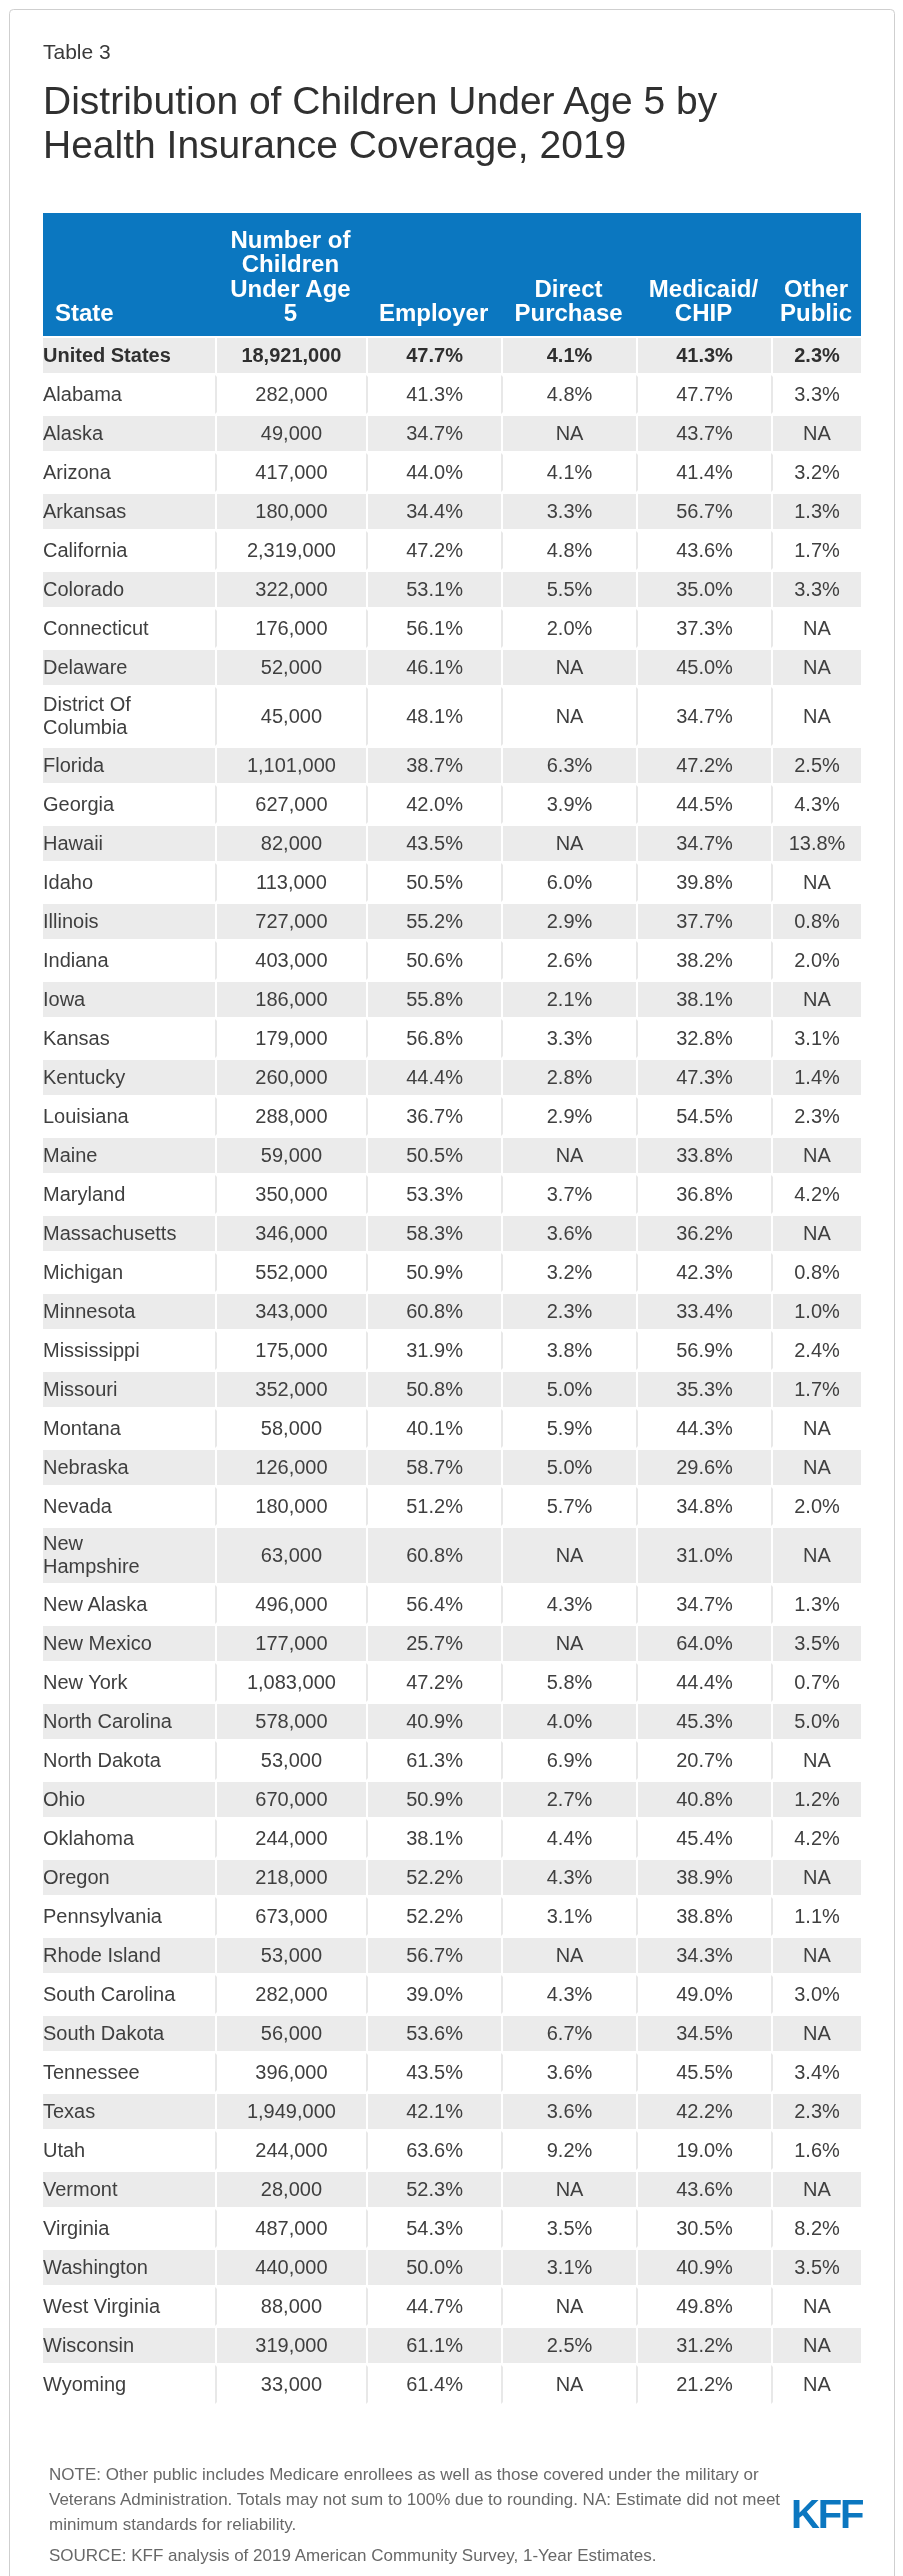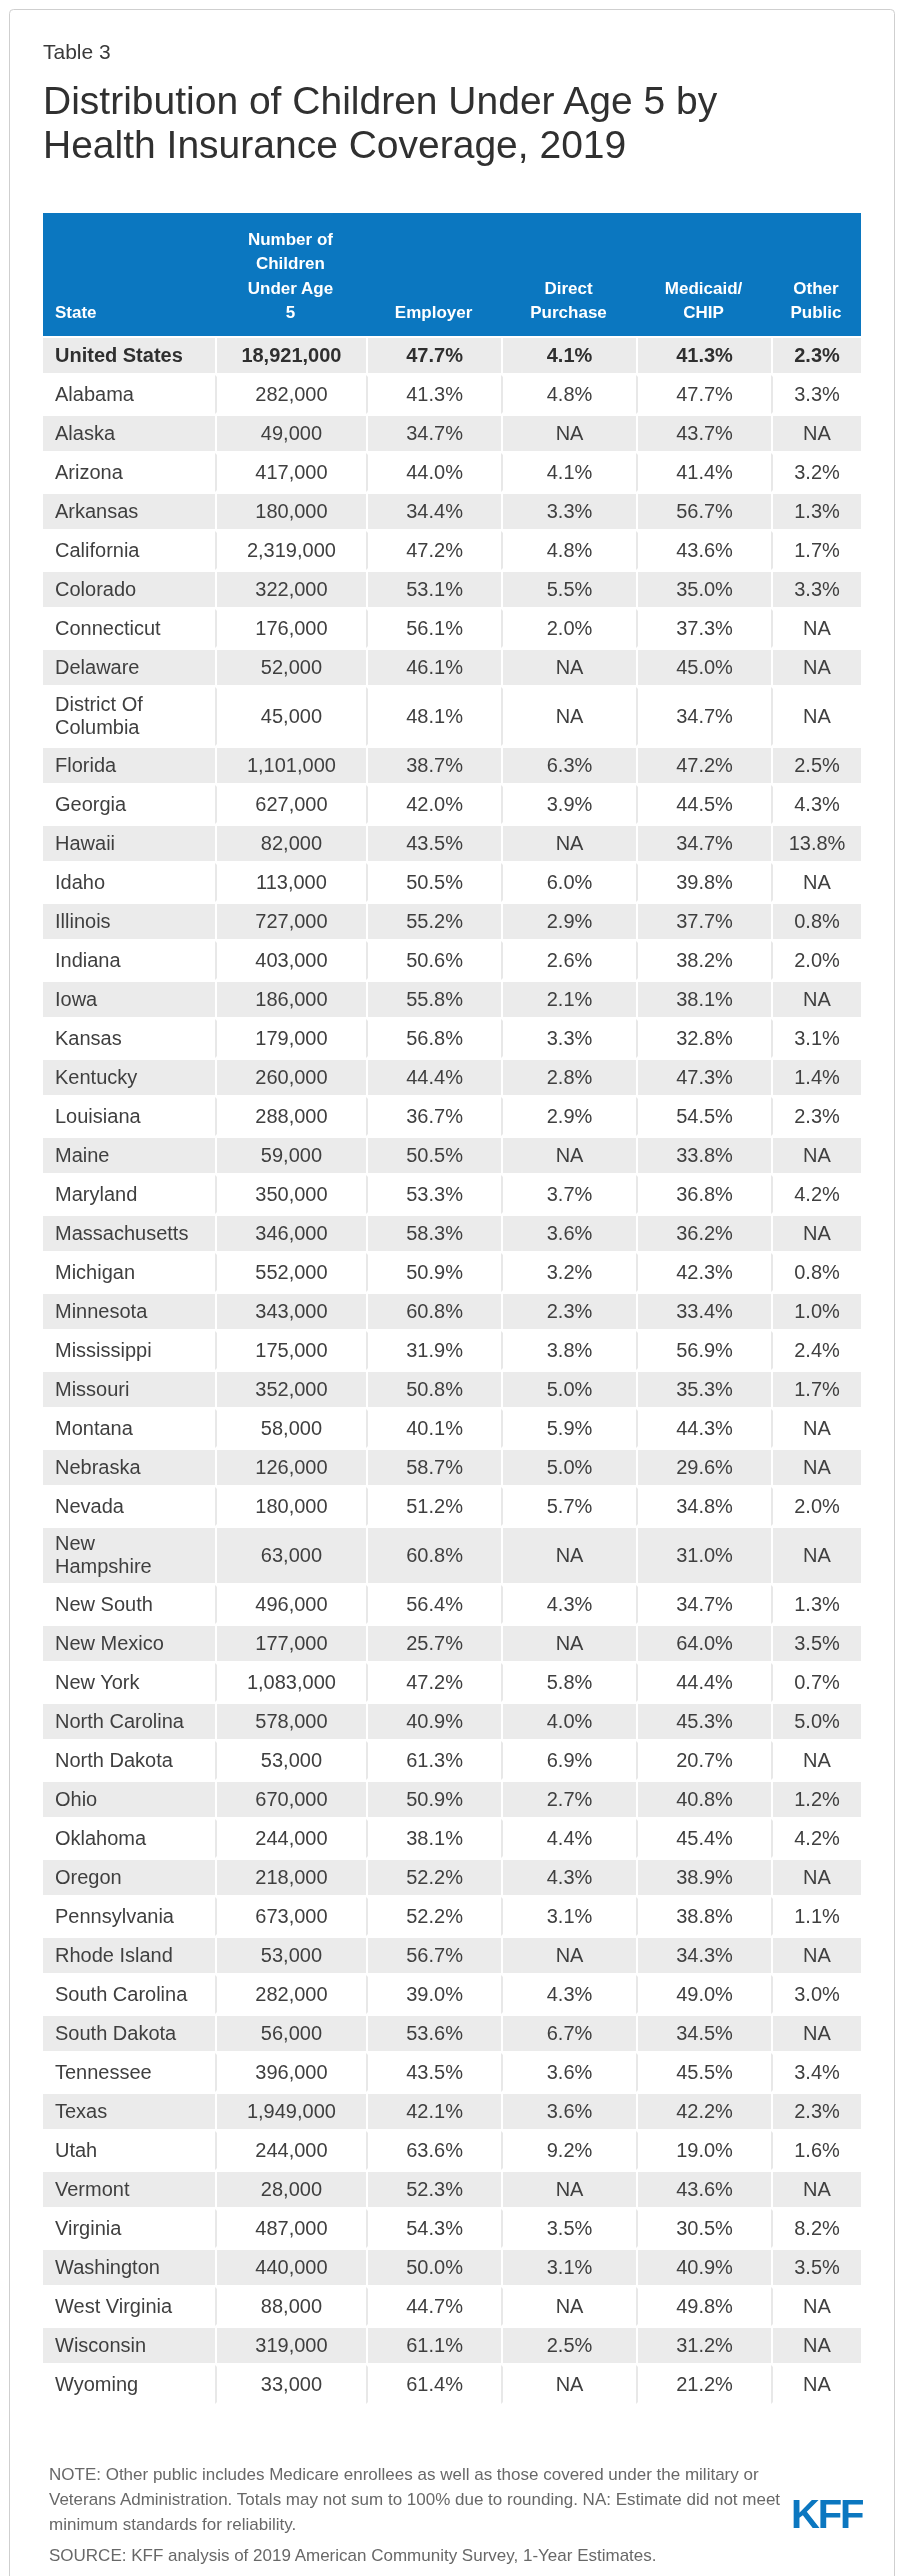--- a/index.html
+++ b/index.html
@@ -44,21 +44,21 @@
   }
   col.c-state{width:21%;}
   col.c-num{width:18.5%;}
   col.c-emp{width:16.5%;}
   col.c-dir{width:16.5%;}
   col.c-med{width:16.5%;}
   col.c-oth{width:11%;}
   thead th{
     background:var(--accent);
     color:#ffffff;
-    font-size:17px;
+    font-size:24px;
     font-weight:bold;
     vertical-align:bottom;
     text-align:center;
     padding:15px 6px 10.4px 6px;
     line-height:24.4px;
     white-space:pre-line;
   }
   thead th.state{
     text-align:left;
     padding-left:12px;
@@ -72,21 +72,21 @@
     color:var(--body-text);
     border-top:2.2px solid #ffffff;
     border-bottom:2.2px solid #ffffff;
     vertical-align:middle;
   }
   tbody td + td{border-left:2.2px solid #ffffff;}
   tbody tr:nth-child(odd){background:var(--stripe);}
   tbody tr:nth-child(even) td + td{border-left-color:#e8e8e8;}
   tbody td:first-child{
     text-align:left;
-    padding-left:12px;
+    padding-left:0;
     white-space:pre-line;
   }
   tbody tr.total td{
     font-weight:bold;
     color:#2f2f2f;
   }
   .footer{
     display:flex;
     align-items:center;
     margin-top:7.4px;
@@ -389,21 +389,21 @@
         <tr>
           <td>New
 Hampshire</td>
           <td>63,000</td>
           <td>60.8%</td>
           <td>NA</td>
           <td>31.0%</td>
           <td>NA</td>
         </tr>
         <tr>
-          <td>New South</td>
+          <td>New Alaska</td>
           <td>496,000</td>
           <td>56.4%</td>
           <td>4.3%</td>
           <td>34.7%</td>
           <td>1.3%</td>
         </tr>
         <tr>
           <td>New Mexico</td>
           <td>177,000</td>
           <td>25.7%</td>

